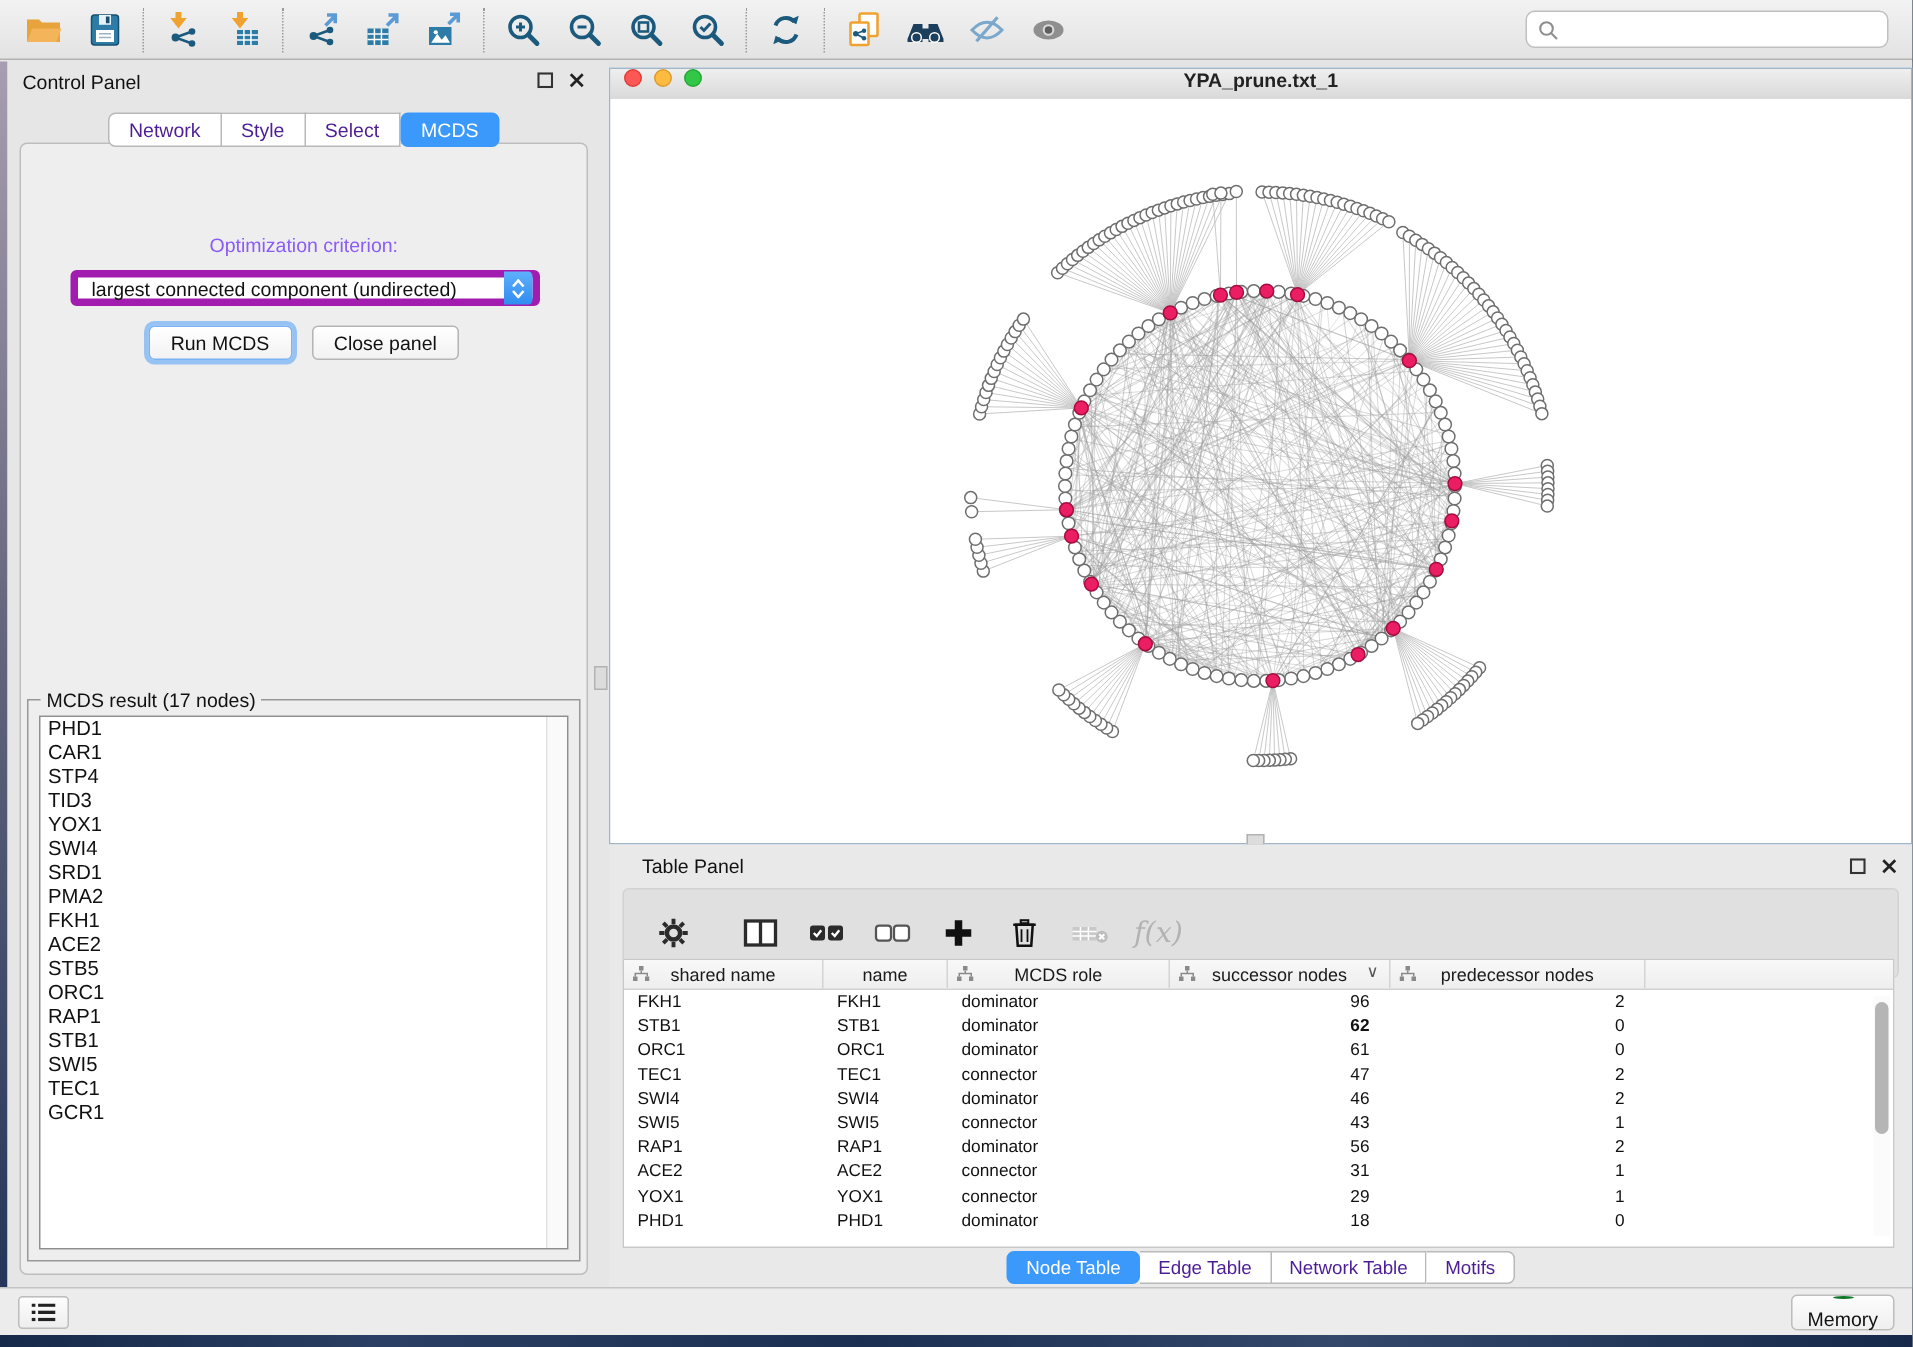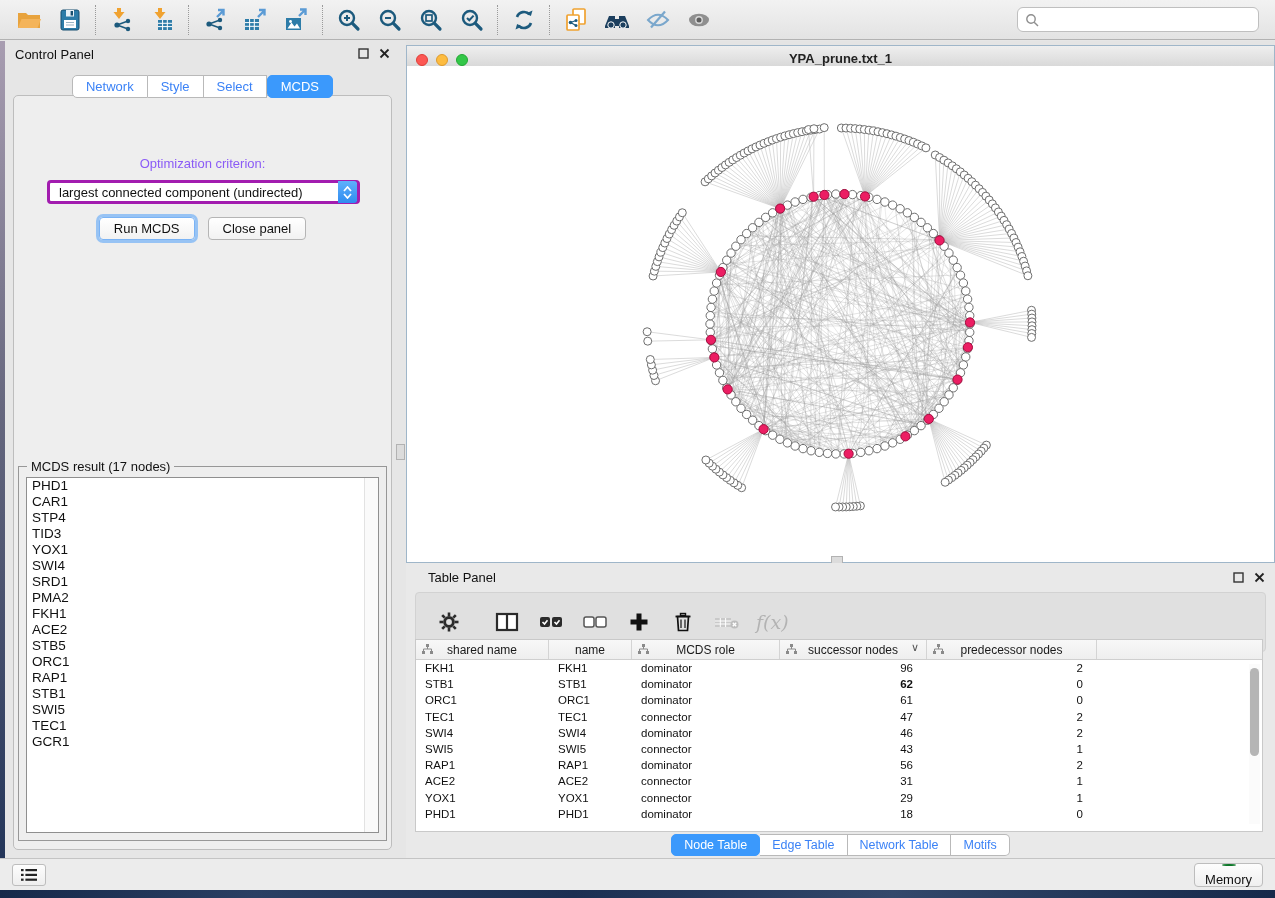--- a/index.html
+++ b/index.html
@@ -23,45 +23,45 @@
   .left-strip{position:absolute;left:0;top:41px;width:5px;height:817px;
     background:linear-gradient(#a89db1,#66677e 45%,#24365a);}
   .control-panel{position:absolute;left:5px;top:41px;width:395px;height:817px;background:#e6e6e6;}
   .cp-header{position:absolute;left:0;top:0;right:0;height:26px;display:flex;align-items:center;}
   .panel-title{font-size:13px;color:#111;margin-left:10px;}
   .win-icons{position:absolute;right:10px;top:6px;display:flex;gap:9px;}
   .win-icons .wbtn{background:none;border:none;padding:0;width:12px;height:12px;display:flex;align-items:center;justify-content:center;cursor:pointer;}
   .cp-inner{position:absolute;left:8px;right:8px;top:54px;bottom:8px;background:#eeeeee;
     border:1px solid #bdbdbd;border-radius:5px;}
   .cp-tabs{position:absolute;left:0;right:0;top:34px;display:flex;justify-content:center;z-index:3;}
-  .seg{border:1px solid #b9b9b9;border-left-width:0;background:#fff;padding:3px 13px;font-size:13px;color:#3b82f6;cursor:pointer;}
+  .seg{border:1px solid #b9b9b9;border-left-width:0;background:#fff;padding:3px 13px;font-size:13px;color:#4c1d95;cursor:pointer;}
   .seg.first{border-left-width:1px;border-radius:5px 0 0 5px;}
   .seg.last{border-radius:0 5px 5px 0;}
   .seg.active{background:#3b99fc;border-color:#3b99fc;color:#fff;border-radius:5px;border-left-width:1px;}
   .opt-label{position:absolute;left:0;right:0;top:60px;text-align:center;font-size:13px;color:#8b5cf6;}
-  .dropdown{position:absolute;left:33px;width:313px;top:84px;height:24px;background:#fff;border:3px solid #a21caf;
+  .dropdown{position:absolute;left:33px;width:313px;top:84px;height:24px;background:#fff;border:5px solid #a21caf;
     border-radius:4px;display:flex;align-items:center;cursor:pointer;box-sizing:border-box;}
   .dropdown .dd-text{flex:1;font-size:13px;padding-left:9px;color:#111;white-space:nowrap;}
   .dd-stepper{width:19px;height:22px;background:linear-gradient(#5fb0fc,#2f8cf0);border-radius:0 3px 3px 0;
     display:flex;flex-direction:column;align-items:center;justify-content:center;gap:1px;}
   .btn-row{position:absolute;left:0;right:0;top:121px;display:flex;justify-content:center;gap:13px;}
   .mac-btn{background:linear-gradient(#ffffff,#f2f2f2);border:1px solid #b5b5b5;border-radius:4px;
     font-size:13px;padding:3px 14px;color:#111;cursor:pointer;}
   .mac-btn.focus{box-shadow:0 0 0 3px rgba(80,160,250,.55);border-color:#7ab3f5;}
   .fieldset{position:absolute;left:4px;right:4px;top:370px;height:373px;border:1px solid #979797;}
   .fieldset .legend{position:absolute;left:8px;top:-8px;background:#eeeeee;padding:0 4px;font-size:13px;color:#111;}
   .mcds-list{position:absolute;left:7px;right:7px;top:10px;bottom:7px;background:#fff;border:1px solid #8f8f8f;overflow:hidden;}
   .mcds-scroll{position:absolute;top:0;bottom:0;right:0;width:13px;background:#fafafa;border-left:1px solid #e2e2e2;}
   .mcds-item{font-size:13.5px;color:#111;padding:0 0 0 5px;line-height:16px;}
 
   
   .main-right{position:absolute;left:406px;top:41px;width:869px;height:817px;background:#e4e4e4;}
   .net-window{position:absolute;left:0;top:4px;width:869px;height:518px;border:1px solid #9fb6c9;box-sizing:border-box;background:#fff;}
   .net-titlebar{position:absolute;left:0;top:0;right:0;height:20px;background:linear-gradient(#efefef,#d9d9d9);
-    border-bottom:1px solid #b5b5b5;display:flex;align-items:flex-end;}
+    border-bottom:1px solid #b5b5b5;display:flex;align-items:flex-start;}
   .traffic{display:flex;gap:8px;margin-left:9px;}
   .light{width:12px;height:12px;border-radius:50%;display:inline-block;box-sizing:border-box;}
   .net-title{position:absolute;left:0;right:0;text-align:center;font-size:13px;font-weight:600;color:#222;}
   .net-canvas{position:absolute;left:0;top:20px;right:0;bottom:0;background:#fff;}
   .splitter-h{position:absolute;left:425px;top:515px;width:10px;height:6px;background:#dcdcdc;border:1px solid #b2b2b2;}
   .splitter-v{position:absolute;left:-10px;top:403px;width:7px;height:14px;background:#dcdcdc;border:1px solid #b2b2b2;}
 
   
   .table-panel{position:absolute;left:0;top:522px;width:869px;height:295px;background:#e9e9e9;}
   .tp-header{position:absolute;left:0;top:0;right:0;height:26px;}

